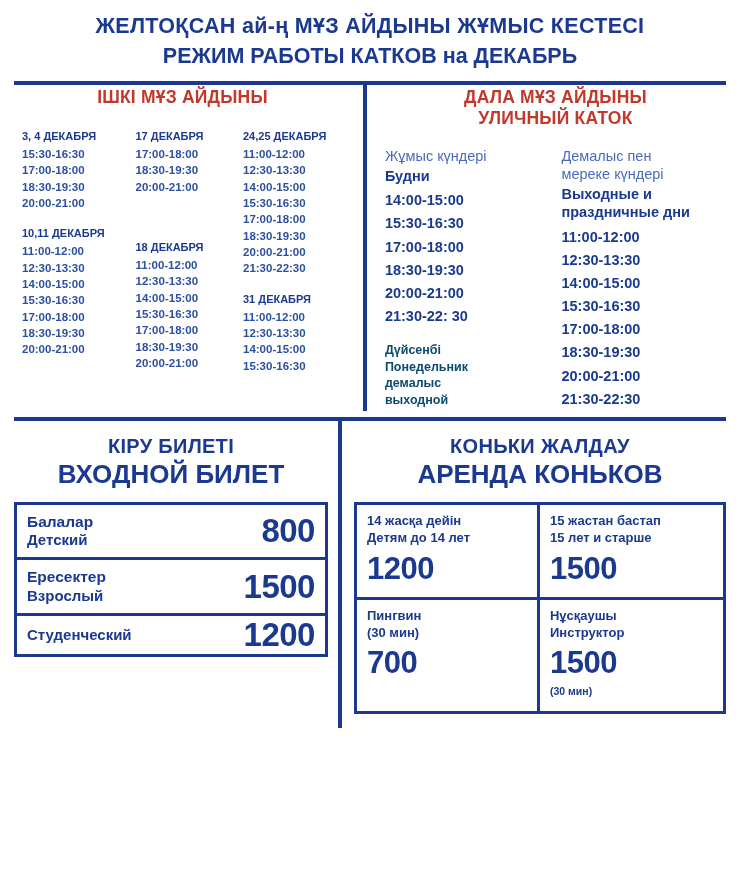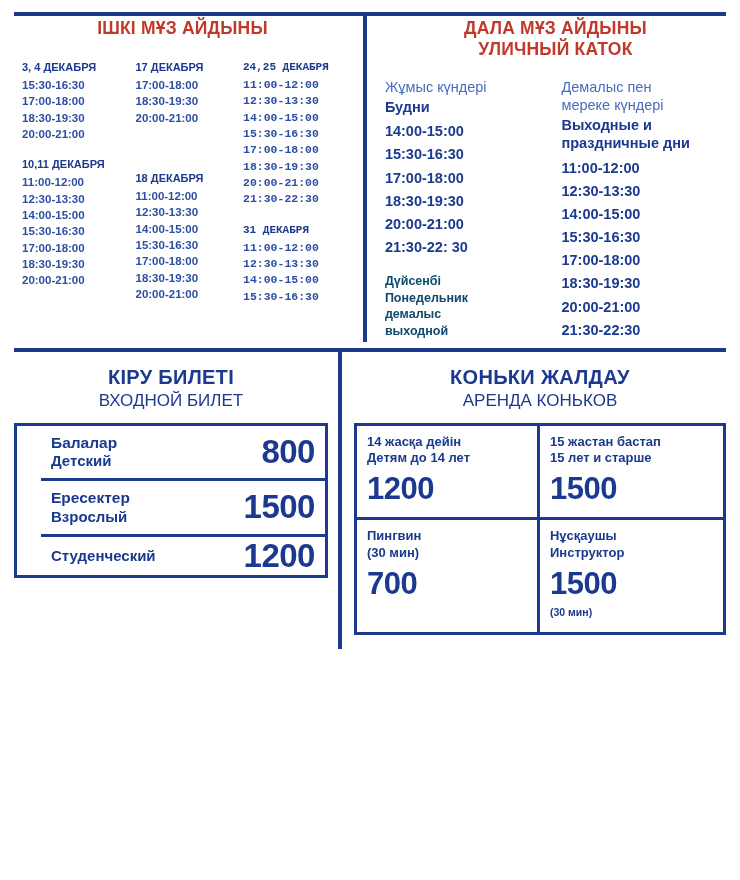--- a/index.html
+++ b/index.html
@@ -57,21 +57,21 @@
     font-size: 17.5px;
     font-weight: bold;
     color: #c0392b;
     letter-spacing: .2px;
   }
 
   
   .inner-grid { display: flex; margin-top: 22px; padding-left: 8px; }
   .mini-col { width: 33.3%; }
   .mini-col.c2 { padding-left: 4px; }
-  .mini-col.c3 { padding-left: 2px; font-family: Liberation Mono, monospace; }
+  .mini-col.c3 { padding-left: 2px; }
   .grp { margin-bottom: 16px; }
   .grp-head {
     font-size: 11px;
     font-weight: bold;
     color: #1b3a8f;
     margin-bottom: 4px;
     white-space: nowrap;
   }
   .grp-time {
     font-size: 11.5px;
@@ -120,24 +120,24 @@
   .price-right { width: 54.5%; padding-left: 16px; }
   .vline2 {
     position: absolute;
     top: 0; bottom: -14px;
     left: 45.5%;
     width: 4px;
     background: #1b3a8f;
   }
   .p-title { text-align: center; line-height: 1.15; }
   .p-title .pk { font-size: 20px; font-weight: bold; color: #1b3a8f; letter-spacing: .3px; }
-  .p-title .pr { font-size: 17px; font-weight: normal; color: #1b3a8f; margin-top: 2px; }
+  .p-title .pr { font-size: 26px; font-weight: bold; color: #1b3a8f; margin-top: 2px; }
 
   .tbl { margin-top: 12px; border: 3px solid #1b3a8f; }
-  .trow { display: flex; align-items: center; border-bottom: 3px solid #1b3a8f; margin-left: 24px; }
+  .trow { display: flex; align-items: center; border-bottom: 3px solid #1b3a8f; }
   .trow:last-child { border-bottom: none; }
   .tkt-names { padding: 8px 0 8px 10px; flex: 1; line-height: 1.2; }
   .tkt-kaz { font-size: 15.5px; font-weight: bold; color: #1b3a8f; }
   .tkt-rus { font-size: 15px; font-weight: bold; color: #1b3a8f; }
   .tkt-price {
     font-size: 33px;
     font-weight: bold;
     color: #1b3a8f;
     padding-right: 10px;
     letter-spacing: -0.5px;
@@ -159,20 +159,24 @@
     letter-spacing: -0.5px;
   }
   .rent-note { font-size: 10.5px; font-weight: bold; color: #1b3a8f; margin-top: 4px; }
   .rent-cell.tall { padding-bottom: 14px; }
 </style>
 </head>
 <body>
 
 <div class="page">
 
+  <div class="header">
+    <div class="kaz">ЖЕЛТОҚСАН ай-ң МҰЗ АЙДЫНЫ ЖҰМЫС КЕСТЕСІ</div>
+    <div class="rus">РЕЖИМ РАБОТЫ КАТКОВ на ДЕКАБРЬ</div>
+  </div>
 
   <div class="rule"></div>
 
   <div class="schedule">
     <div class="vline"></div>
 
     <div class="sched-col sched-left">
       <div class="sec-title">
         <div class="t-kaz">ІШКІ МҰЗ АЙДЫНЫ</div>
       </div>

